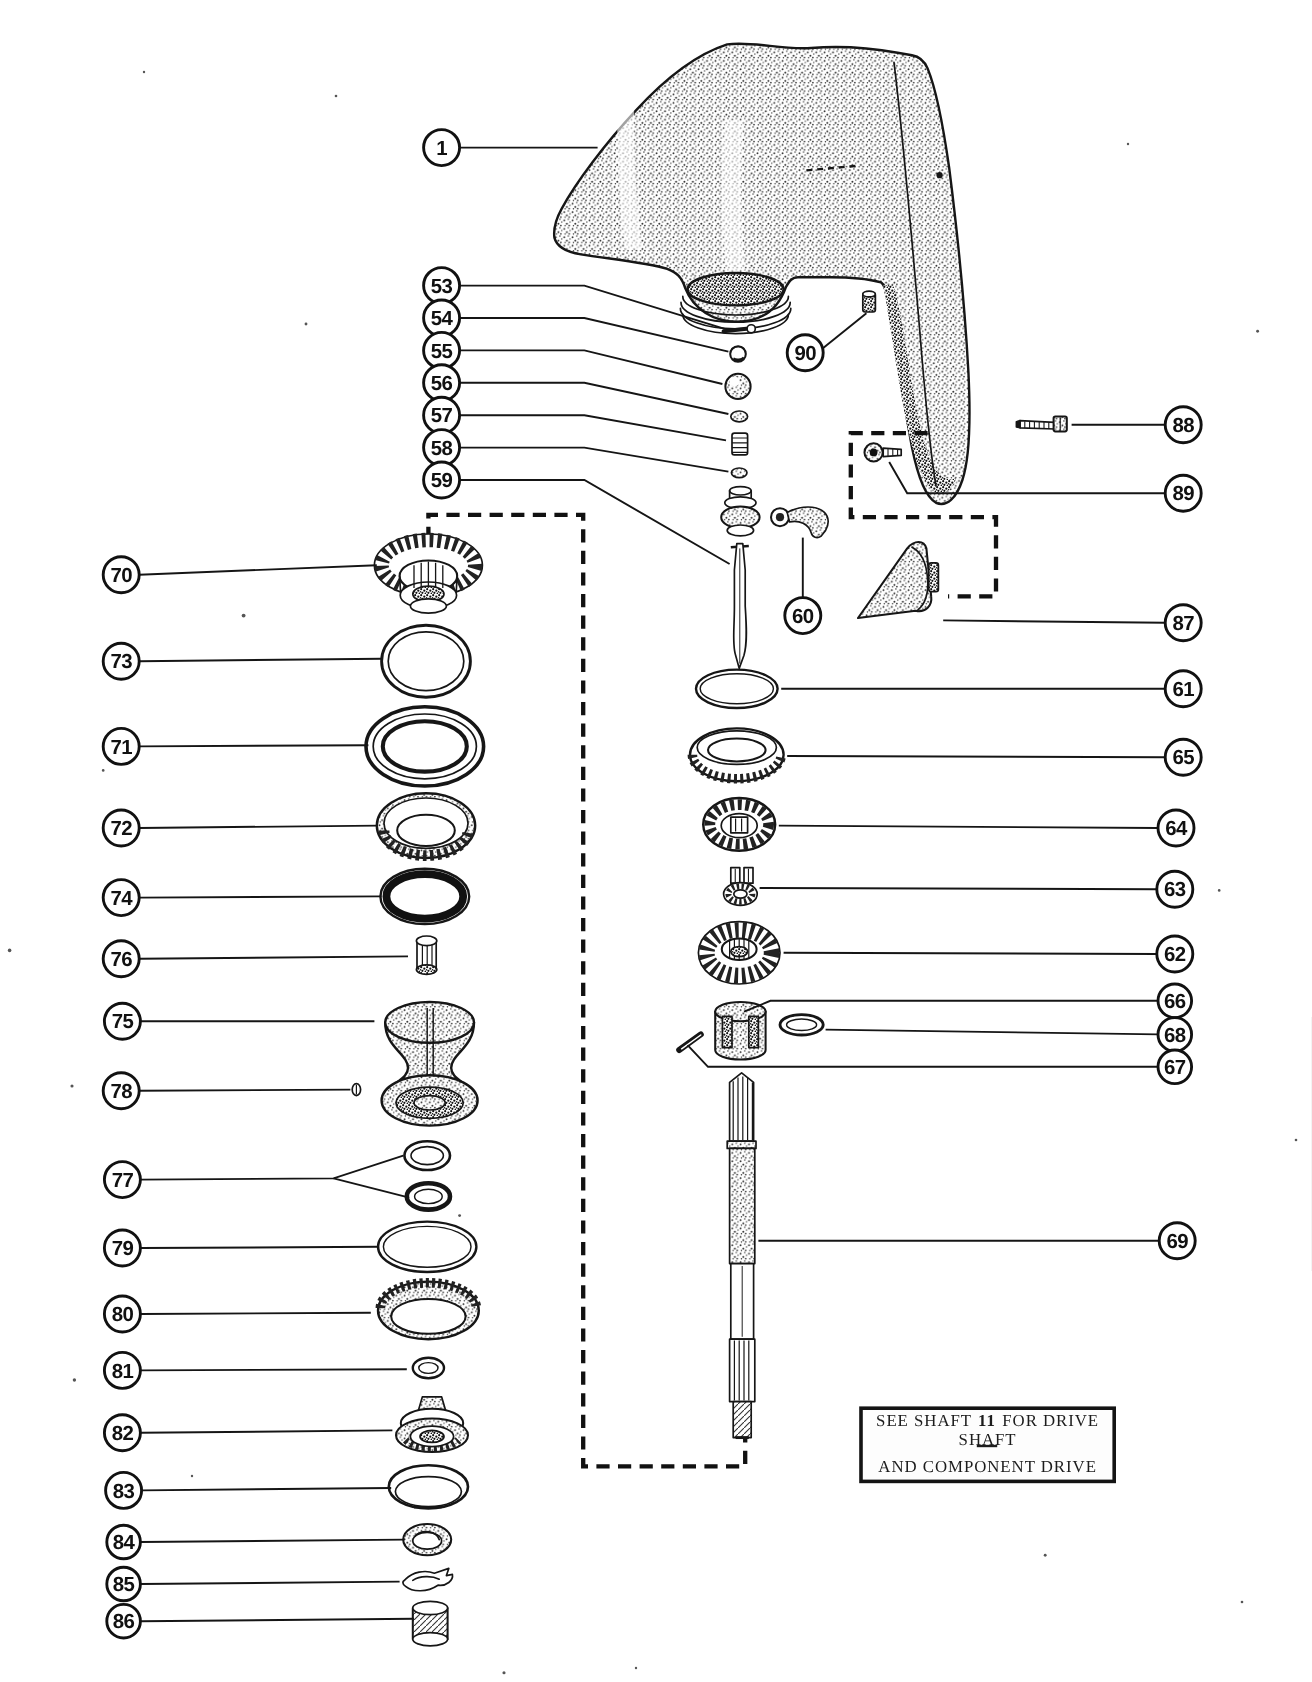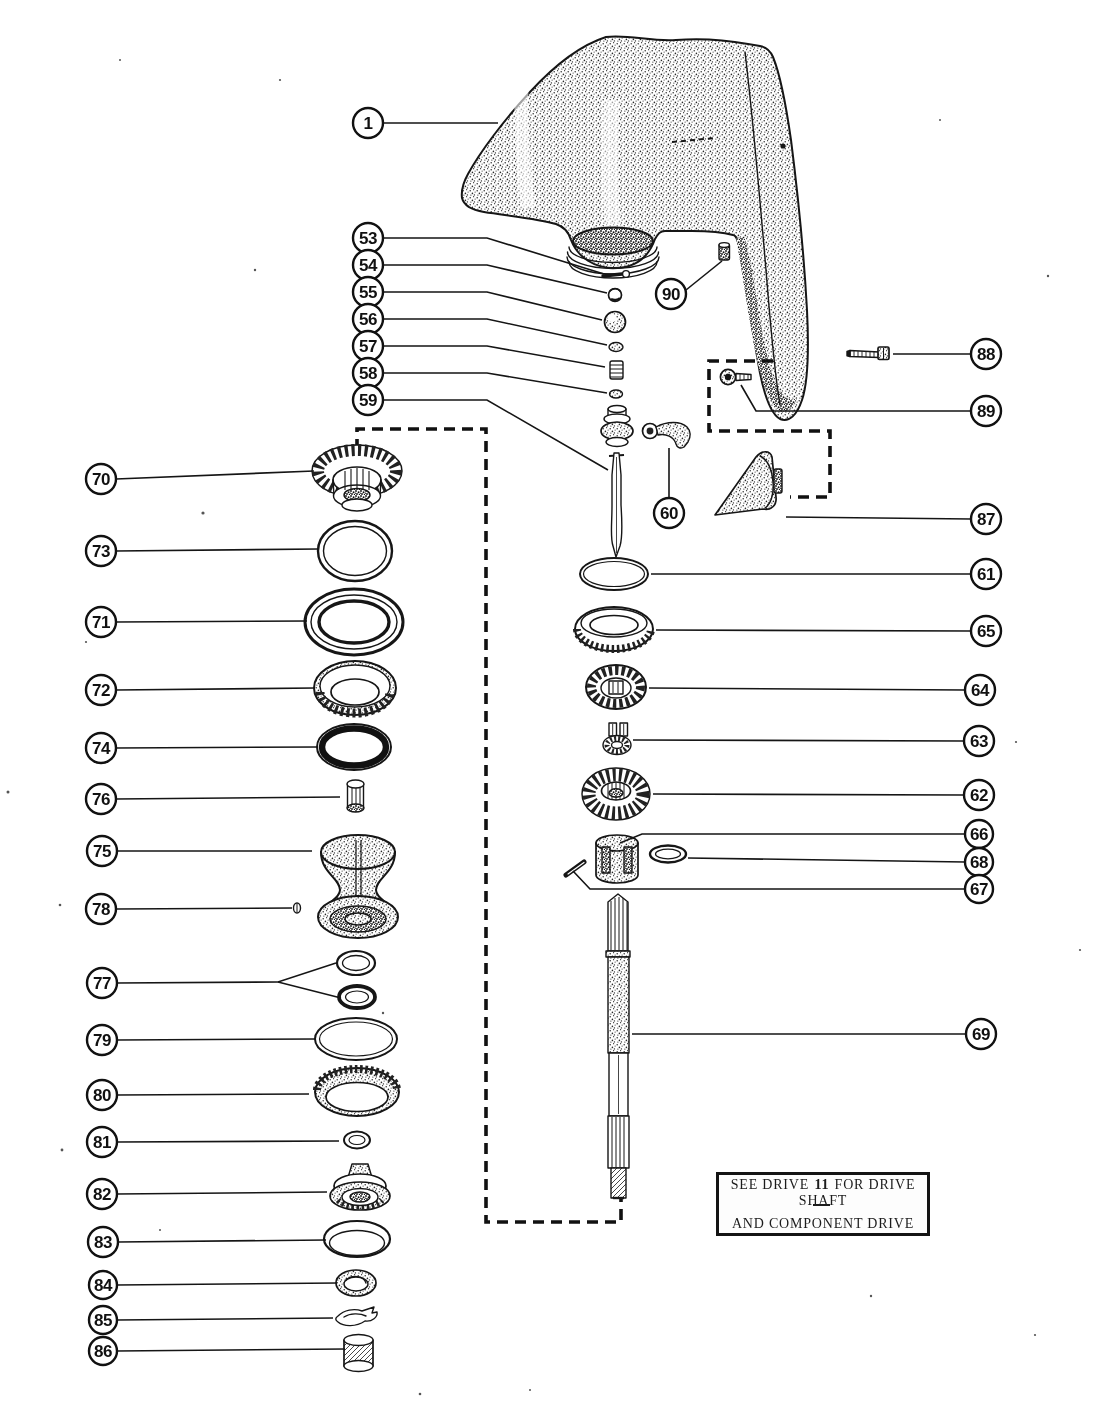--- a/index.html
+++ b/index.html
@@ -514,19 +514,19 @@
         <g>
           <polyline points="632,1034 966,1034" class="leader"></polyline>
           <circle cx="981" cy="1034" r="15" class="bubble"></circle>
           <text x="981" y="1040" class="bubble-label">69</text>
         </g>
       </g>
 </svg>
 
 <div class="notebox">
   <div>
-    <span>SEE DRIVE</span>
+    <span>SEE SHAFT</span>
     <span class="pg">11</span>
     <span>FOR DRIVE SHAFT</span>
   </div>
   <div>AND COMPONENT DRIVE</div>
 </div>
 </div>
 
 </body></html>

